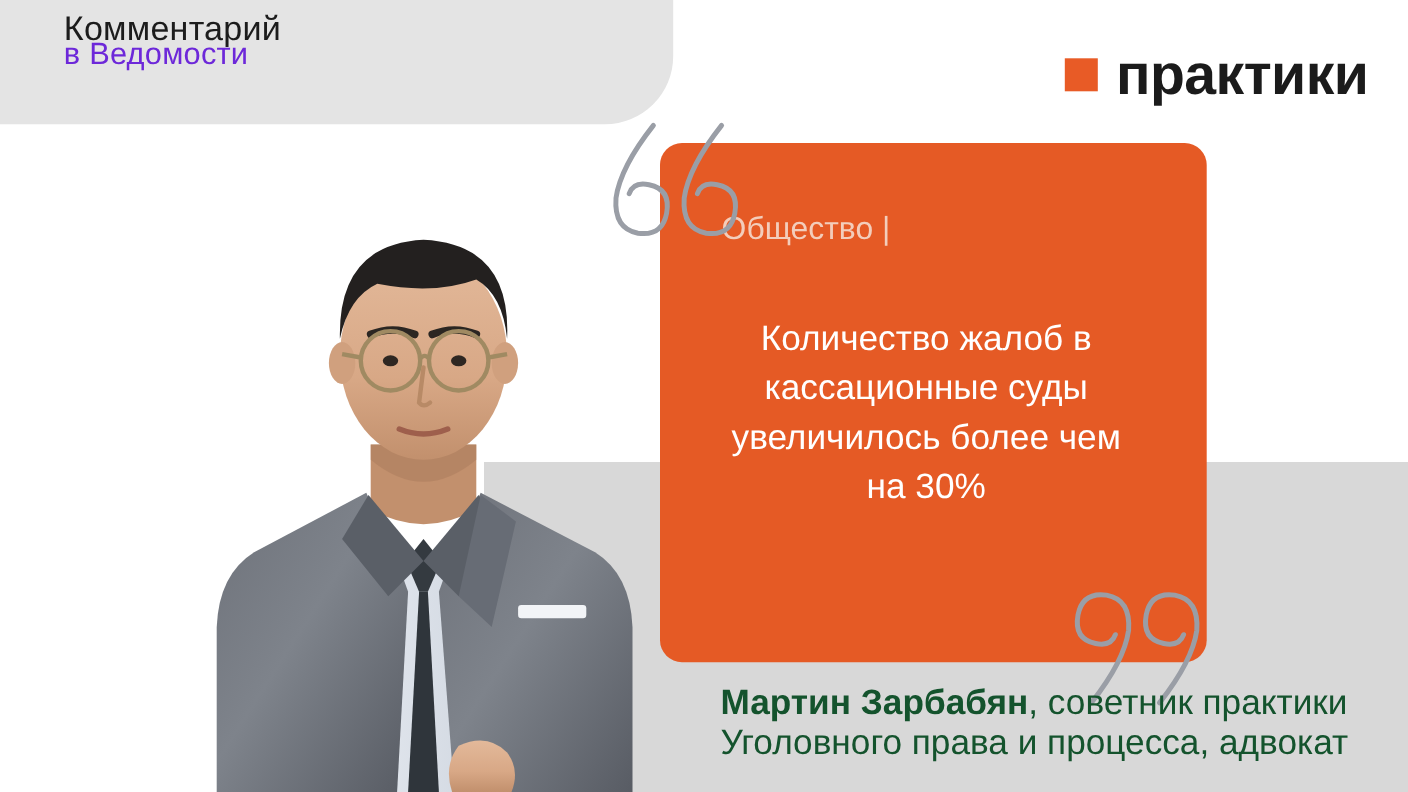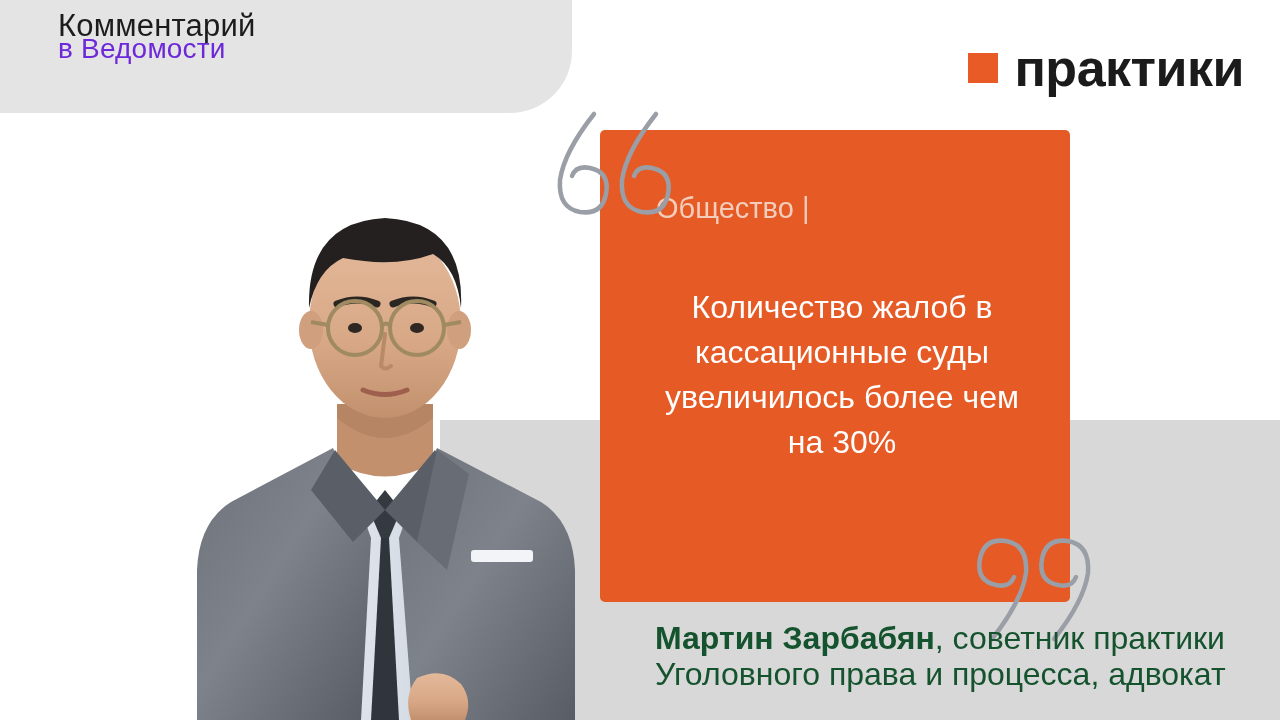--- a/index.html
+++ b/index.html
@@ -28,20 +28,21 @@
 
   
   .header-chip {
     position: absolute;
     left: 0;
     top: 0;
     width: 572px;
     height: 113px;
     background: #e4e4e4;
     border-bottom-right-radius: 62px;
+    padding-left: 40px;
   }
   .header-chip .line1 {
     position: absolute;
     left: 58px;
     top: 8px;
     font-size: 31px;
     color: #1c1c1c;
     letter-spacing: 0.2px;
     white-space: nowrap;
   }
@@ -91,21 +92,22 @@
   .portrait svg { display: block; }
 
   
   .quote-card {
     position: absolute;
     left: 600px;
     top: 130px;
     width: 470px;
     height: 472px;
     background: #e55a25;
-    border-radius: 5px;
+    border-radius: 20px;
+    padding-left: 27px;
   }
   .card-kicker {
     position: absolute;
     left: 56px;
     top: 62px;
     font-size: 29px;
     color: #f3cdbb;
     white-space: nowrap;
   }
   .card-headline {

